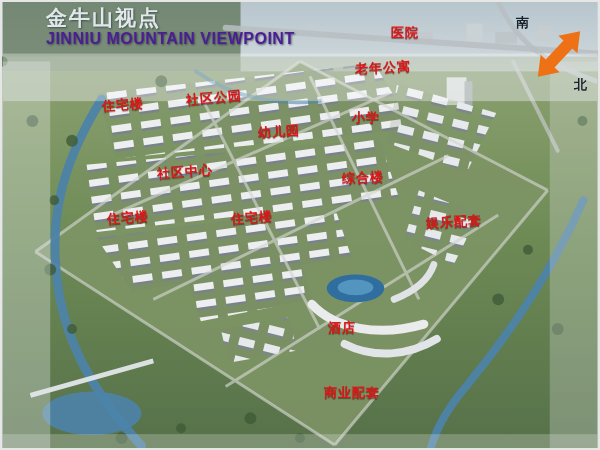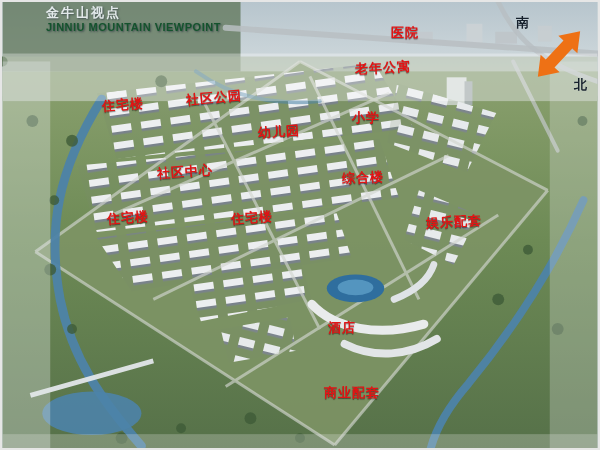--- a/index.html
+++ b/index.html
@@ -4,25 +4,25 @@
 <style>
   html,body{margin:0;padding:0;background:#ffffff;}
   .stage{
     position:relative;width:600px;height:450px;overflow:hidden;
     box-sizing:border-box;border:2px solid #e6e6e6;background:#cfd8da;
     font-family:"Liberation Sans","DejaVu Sans",sans-serif;
   }
   .scene{position:absolute;left:0;top:0;width:100%;height:100%;display:block;}
   .title{position:absolute;left:44px;top:4px;line-height:1.15;}
   .title-cn{
-    font-size:13px;font-weight:bold;letter-spacing:2px;color:rgba(238,243,245,.92);
+    font-size:21px;font-weight:bold;letter-spacing:2px;color:rgba(238,243,245,.92);
     text-shadow:1px 1px 2px rgba(40,52,62,.65);
   }
   .title-en{
-    font-size:11px;font-weight:bold;letter-spacing:.5px;color:#14532d;
+    font-size:16px;font-weight:bold;letter-spacing:.5px;color:#4c1d95;
     text-shadow:1px 1px 2px rgba(40,52,62,.7);
   }
   .map-label{
     position:absolute;font-size:13px;font-weight:bold;line-height:1;
     color:var(--label-red,#e21414);letter-spacing:1px;white-space:nowrap;
     text-shadow:0 1px 1px rgba(0,0,0,.45);
   }
   .compass{position:absolute;right:4px;top:6px;width:78px;height:92px;}
   .compass-char{
     position:absolute;font-size:13px;font-weight:bold;color:#16202c;line-height:1;

